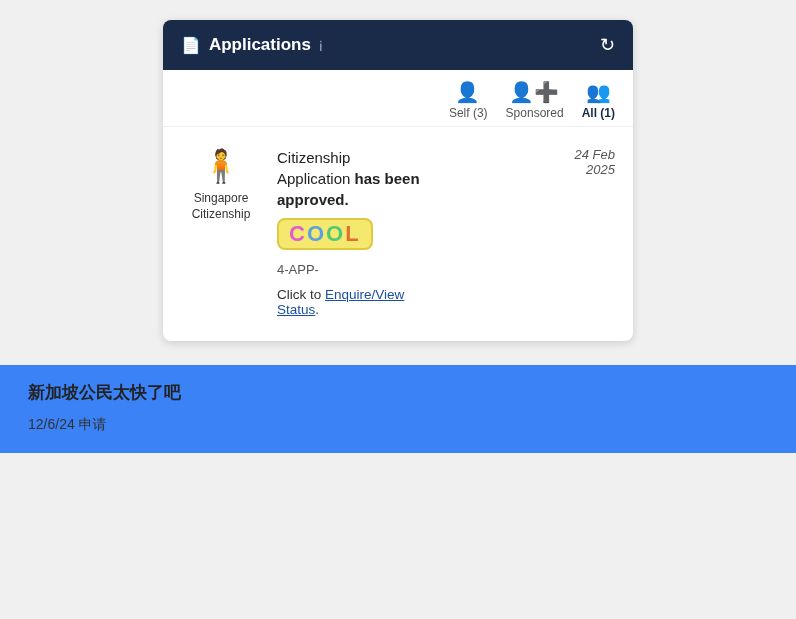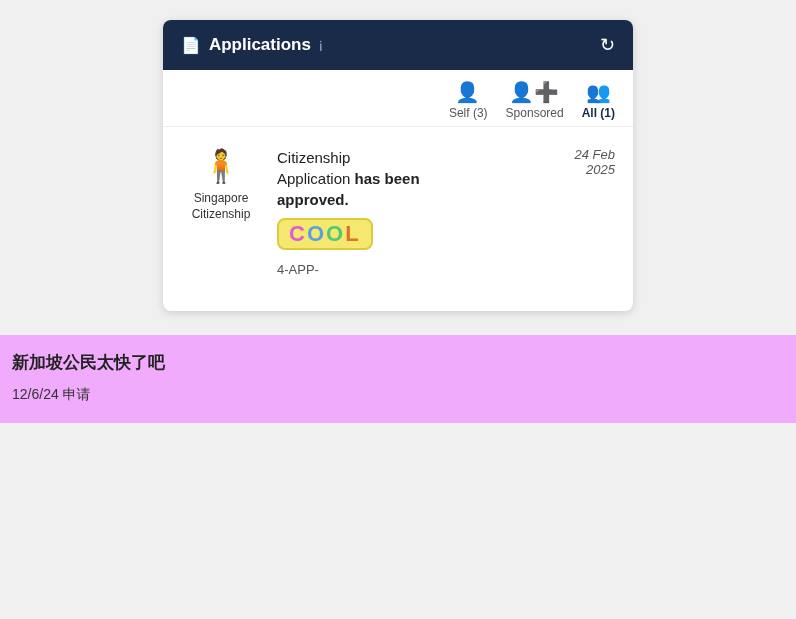--- a/index.html
+++ b/index.html
@@ -162,22 +162,22 @@
       font-size: 13.5px;
       color: #333;
     }
     .app-link-row a {
       color: #1a4fa0;
       text-decoration: underline;
       cursor: pointer;
     }
     .bottom-section {
       width: 796px;
-      padding: 16px 12px;
-      background: #f0abfc;
+      padding: 16px 28px;
+      background: #3b82f6;
     }
     .bottom-title {
       font-size: 17px;
       font-weight: 700;
       color: #222;
       margin-bottom: 8px;
     }
     .bottom-text {
       font-size: 14px;
       color: #333;
@@ -248,20 +248,23 @@
         <div>
           <span class="cool-sticker">
             <span class="c">C</span><span class="o1">O</span><span class="o2">O</span><span class="l">L</span>
           </span>
         </div>
 
         <div class="app-ref">
           <span>4-APP-</span>
         </div>
 
+        <div class="app-link-row">
+          <span>Click to </span><a>Enquire/View<br>Status</a><span>.</span>
+        </div>
       </div>
     </div>
 
   </div>
 
   <div class="bottom-section">
     <div class="bottom-title">新加坡公民太快了吧</div>
     <div class="bottom-text">
       <div>12/6/24 申请</div>
     </div>

